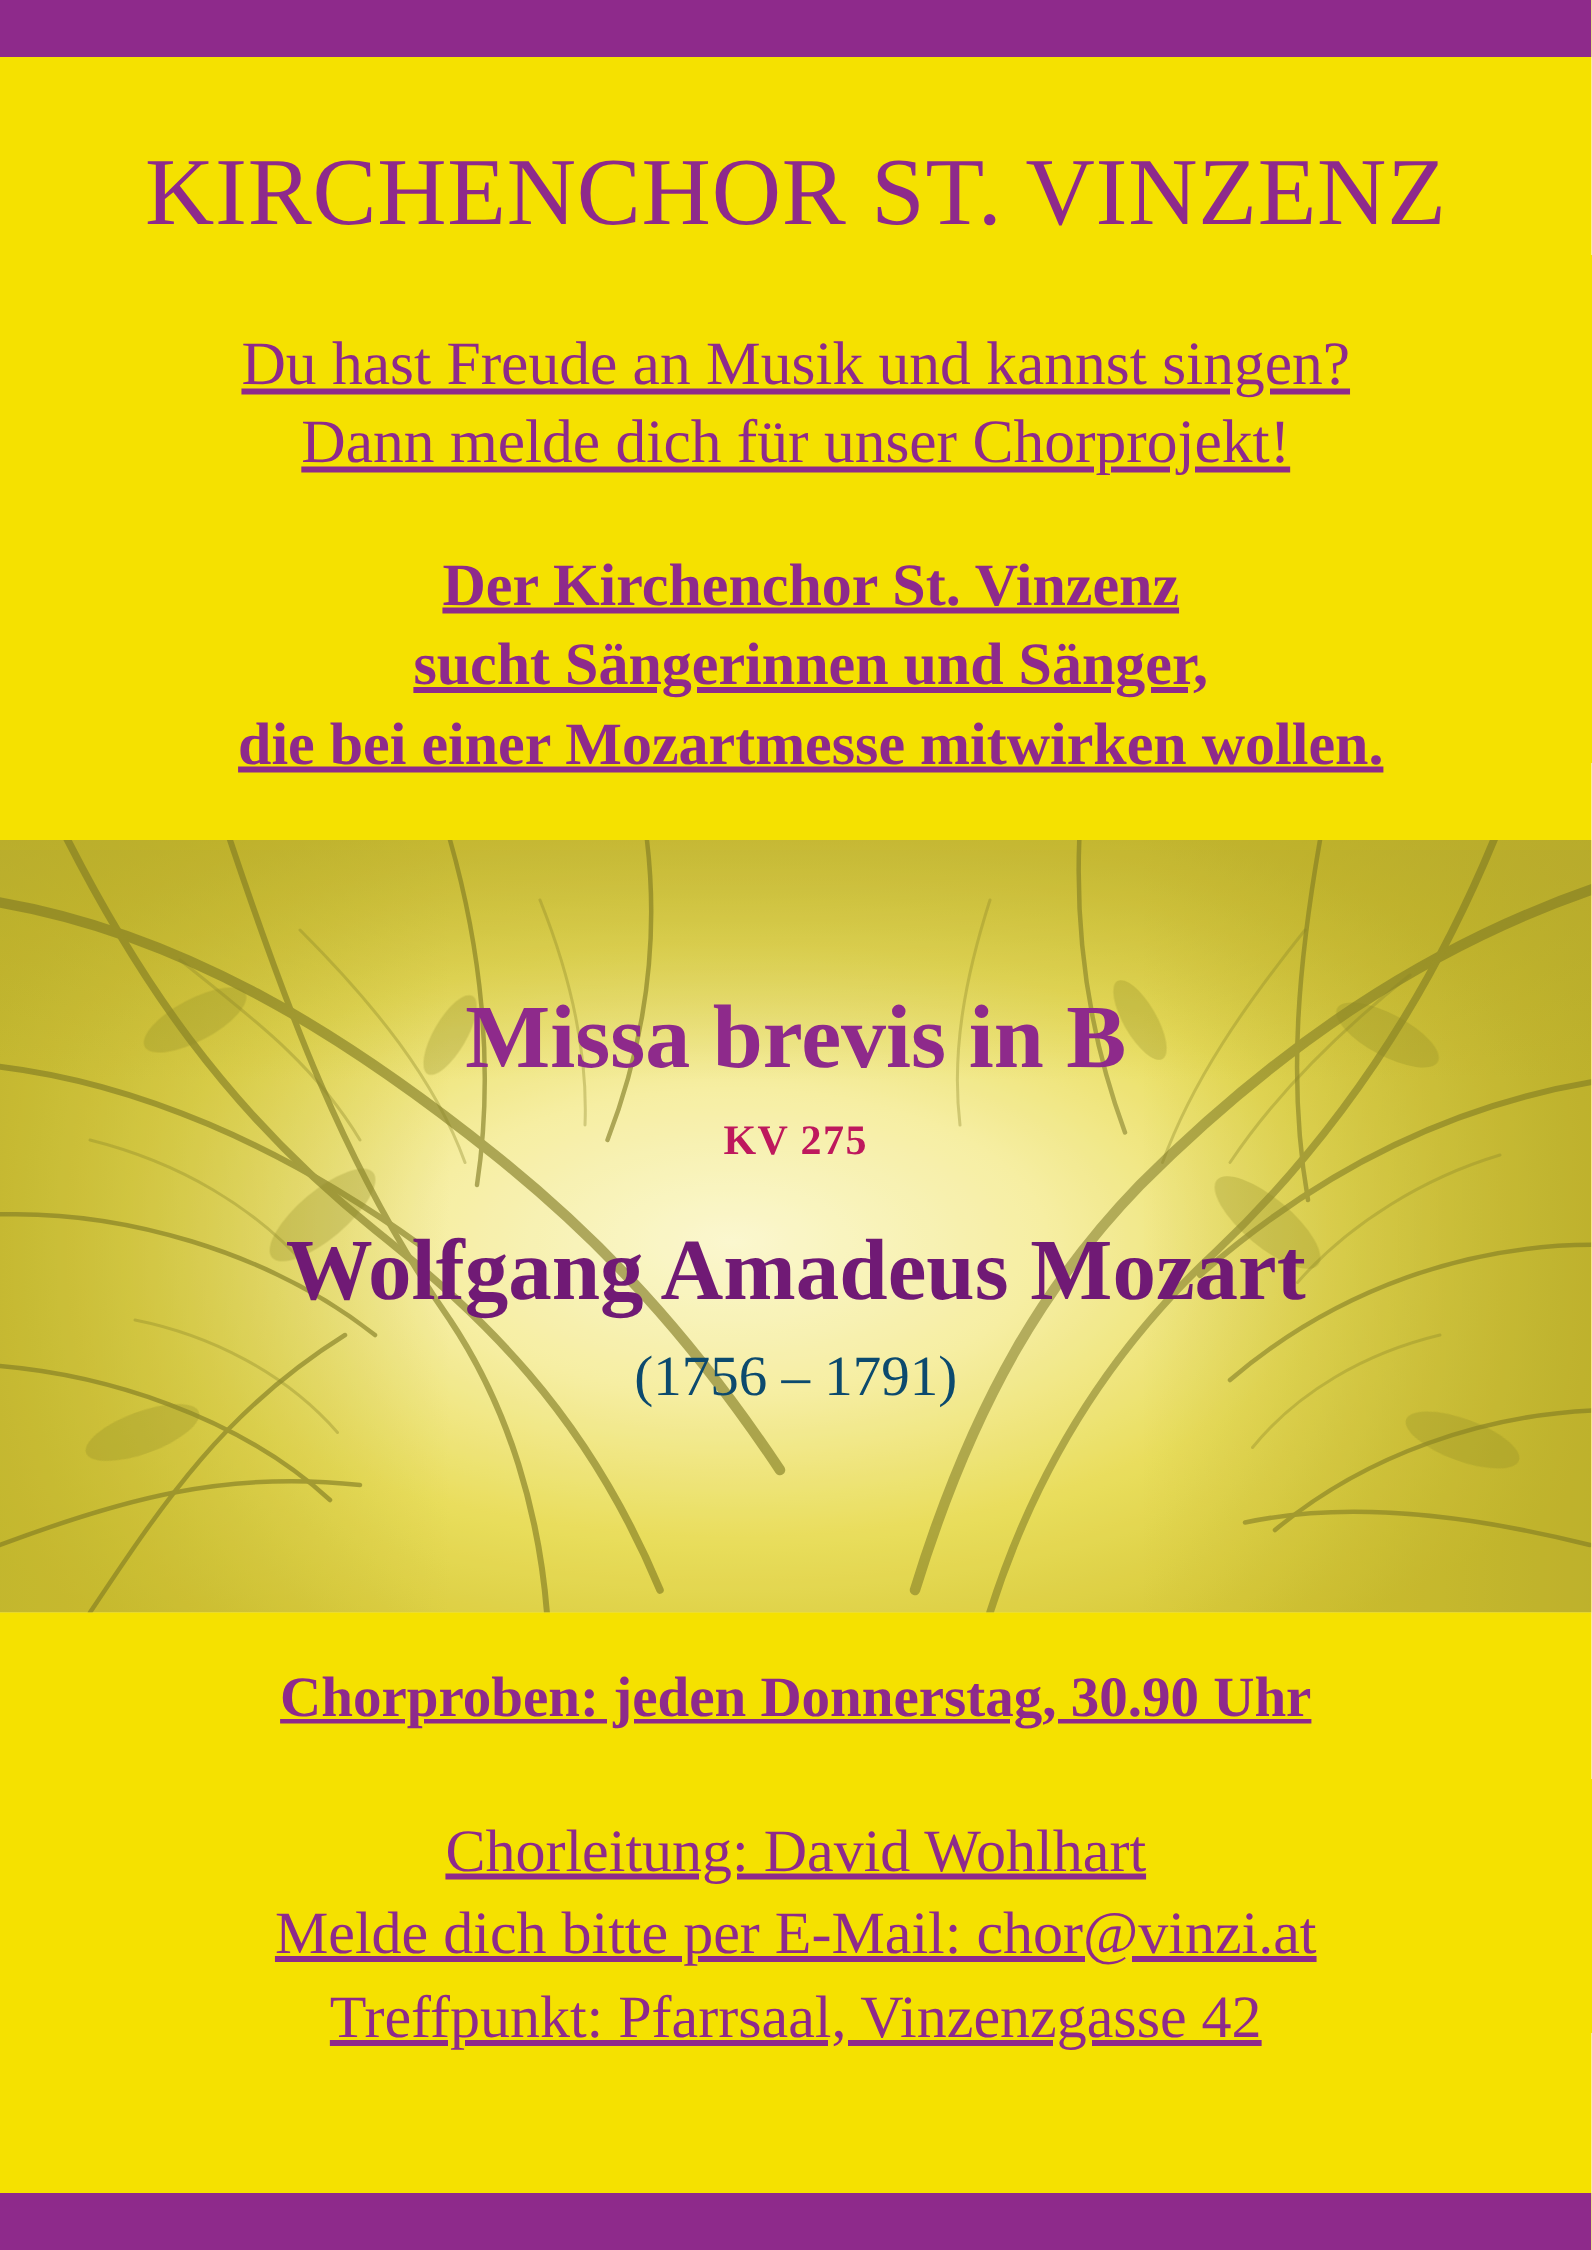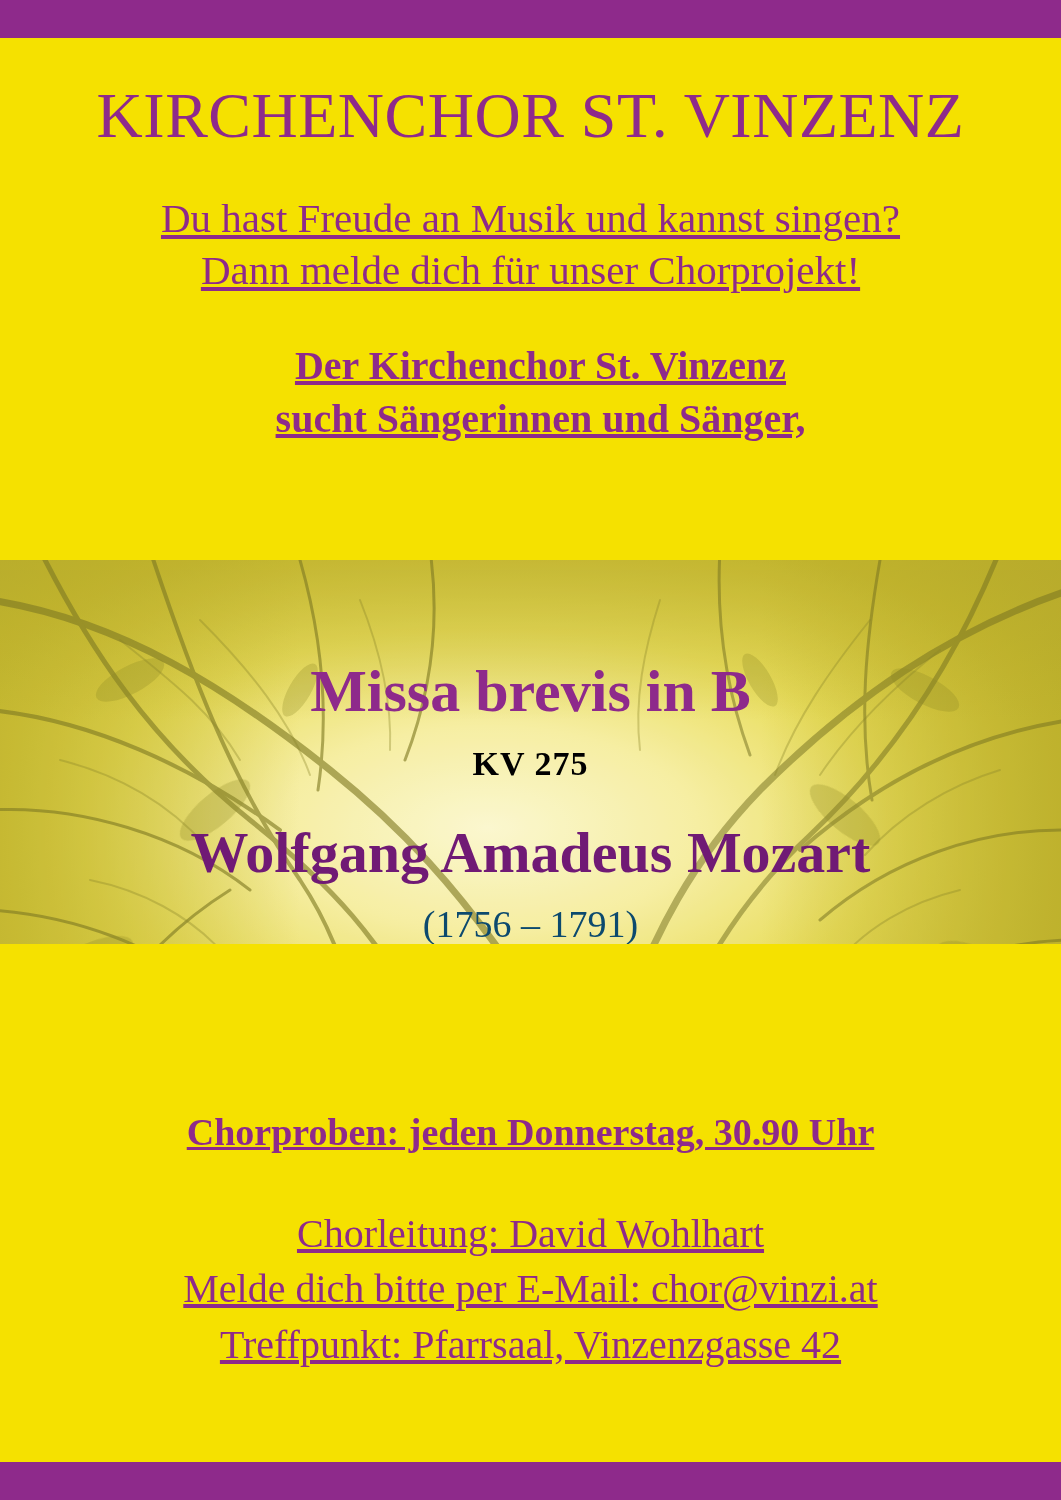--- a/index.html
+++ b/index.html
@@ -32,21 +32,21 @@
     height: 38px;
     background: #8e2a8b;
   }
   .header-block {
     position: absolute;
     top: 38px; left: 0;
     width: 1061px;
     text-align: center;
   }
   .choir-title {
-    margin: 4px;
+    margin: 16px;
     padding-top: 42px;
     font-size: 64px;
     line-height: 1.0;
     font-weight: 400;
     letter-spacing: 0.5px;
     color: #8e2a8b;
     font-family: "Liberation Serif", serif;
   }
   .intro {
     margin: 0;
@@ -64,21 +64,21 @@
     font-weight: bold;
     color: #8e2a8b;
     padding-left: 20px;
   }
   
   .image-band {
     position: absolute;
     top: 560px;
     left: 0;
     width: 1061px;
-    height: 384px;
+    height: 515px;
     overflow: hidden;
     background: #e9e05a;
   }
   .image-band svg {
     position: absolute;
     top: 0; left: 0;
     width: 1061px;
     height: 515px;
     display: block;
   }
@@ -94,24 +94,24 @@
     margin: 0;
     padding-top: 100px;
     font-size: 60px;
     line-height: 1.05;
     font-weight: bold;
     color: #8e2a8b;
   }
   .kv {
     margin: 0;
     padding-top: 22px;
-    font-size: 34px;
+    font-size: 28px;
     font-weight: bold;
     letter-spacing: 1px;
-    color: #000000;
+    color: #be185d;
   }
   .composer {
     margin: 0;
     padding-top: 40px;
     font-size: 58px;
     line-height: 1.05;
     font-weight: bold;
     color: #701a75;
   }
   .life-dates {
@@ -155,20 +155,21 @@
 
   <div class="header-block">
     <h1 class="choir-title">KIRCHENCHOR ST. VINZENZ</h1>
     <p class="intro">
       <span class="line">Du hast Freude an Musik und kannst singen?</span>
       <span class="line">Dann melde dich für unser Chorprojekt!</span>
     </p>
     <p class="call">
       <span class="line">Der Kirchenchor St. Vinzenz</span>
       <span class="line">sucht Sängerinnen und Sänger,</span>
+      <span class="line">die bei einer Mozartmesse mitwirken wollen.</span>
     </p>
   </div>
 
   <div class="image-band">
     <svg viewBox="0 0 1061 515" preserveAspectRatio="none">
       <defs>
         <radialGradient id="glow" cx="46%" cy="52%" r="62%">
           <stop offset="0%" stop-color="#fdfbe8"></stop>
           <stop offset="32%" stop-color="#f7f0b4"></stop>
           <stop offset="62%" stop-color="#e8dd63"></stop>

